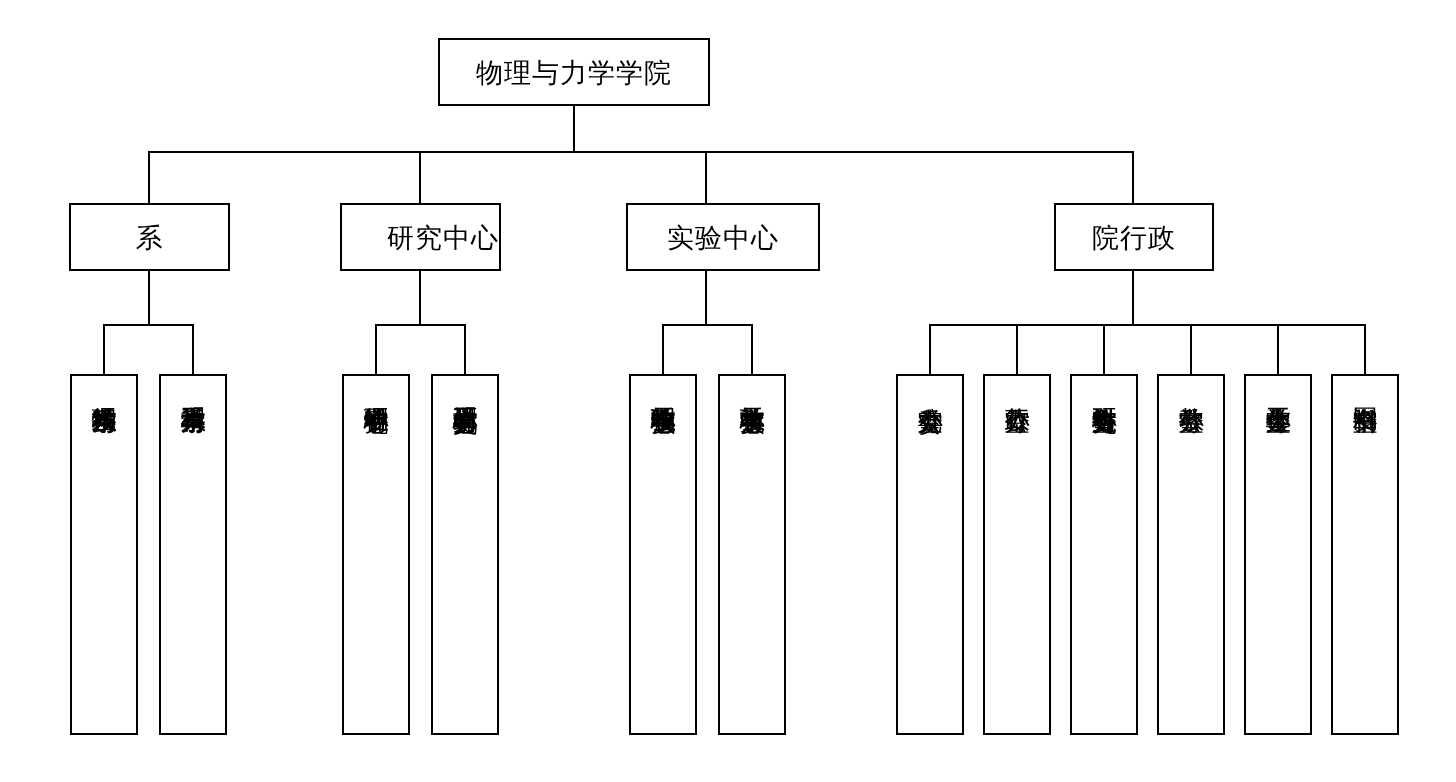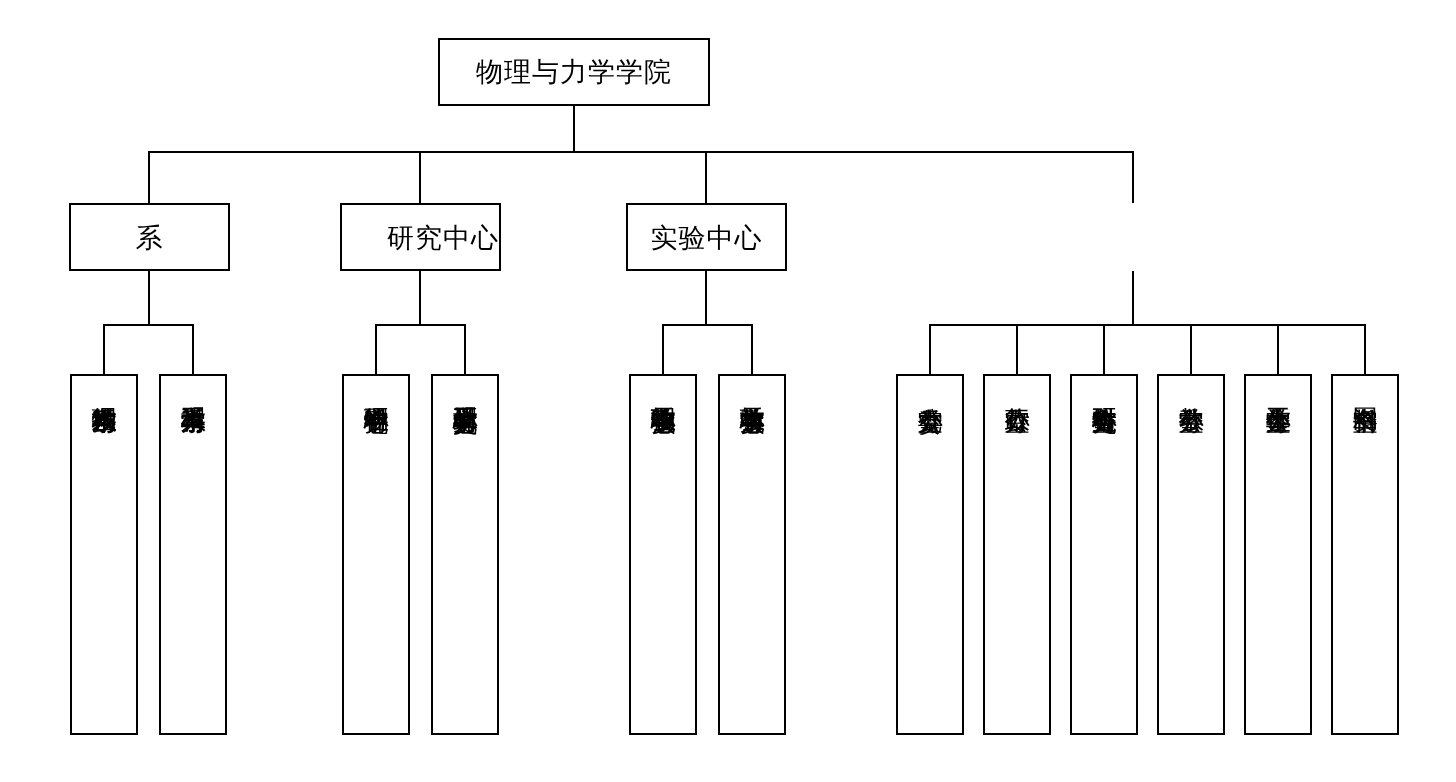--- a/index.html
+++ b/index.html
@@ -52,45 +52,48 @@
     background: #000000;
   }
   .conn-v { width: 2px; }
   .conn-h { height: 2px; }
 </style>
 </head>
 <body>
 
 <div id="chart-root">
 
-  <div class="node node-h" style="left:438px; top:38px; width:272px; height:68px;font-family:Liberation Serif, serif;">
+  <div class="node node-h" style="left:438px; top:38px; width:272px; height:68px;">
     <span class="node-label">物理与力学学院</span>
   </div>
 
   <div class="conn conn-v" style="left:573px; top:106px; width:2px; height:46px;"></div>
 
   <div class="conn conn-h" style="left:149px; top:151px; width:985px; height:2px;"></div>
 
   <div class="conn conn-v" style="left:148px; top:151px; width:2px; height:52px;"></div>
   <div class="conn conn-v" style="left:419px; top:151px; width:2px; height:52px;"></div>
   <div class="conn conn-v" style="left:705px; top:151px; width:2px; height:52px;"></div>
   <div class="conn conn-v" style="left:1132px; top:151px; width:2px; height:52px;"></div>
 
   <div class="node node-h" style="left:69px; top:203px; width:161px; height:68px;">
     <span class="node-label">系</span>
   </div>
 
   <div class="node node-h" style="left:340px; top:203px; width:161px; height:68px;justify-content:flex-end;">
     <span class="node-label">研究中心</span>
   </div>
 
-  <div class="node node-h" style="left:626px; top:203px; width:161px; height:68px;">
+  <div class="node node-h" style="left:626px; top:203px; width:194px; height:68px;">
     <span class="node-label">实验中心</span>
   </div>
 
+  <div class="node node-h" style="left:1054px; top:203px; width:160px; height:68px;">
+    <span class="node-label">院行政</span>
+  </div>
 
   <div class="conn conn-v" style="left:148px; top:271px; width:2px; height:54px;"></div>
   <div class="conn conn-h" style="left:104px; top:324px; width:90px; height:2px;"></div>
   <div class="conn conn-v" style="left:103px; top:324px; width:2px; height:50px;"></div>
   <div class="conn conn-v" style="left:192px; top:324px; width:2px; height:50px;"></div>
 
   <div class="node node-v" style="left:70px; top:374px; width:68px; height:361px;">
     <span class="node-label">物理科学与技术系</span>
   </div>
   <div class="node node-v" style="left:159px; top:374px; width:68px; height:361px;">

